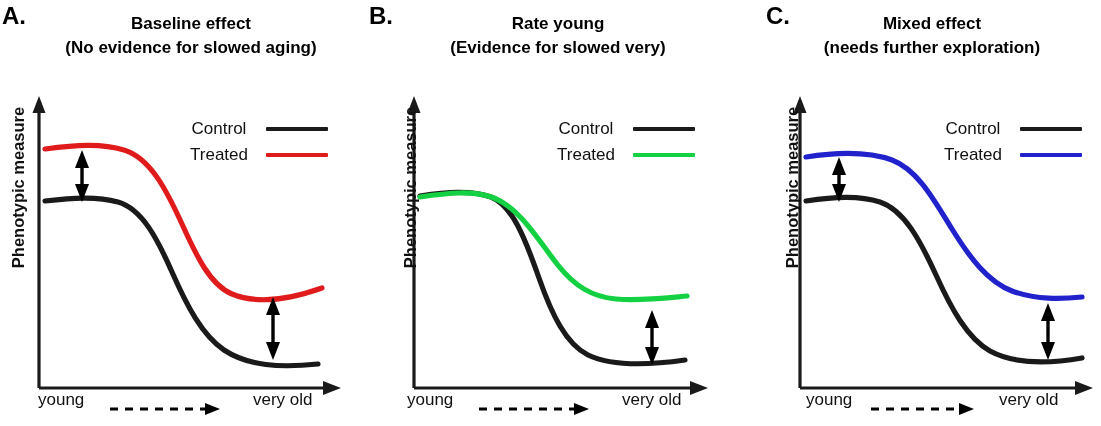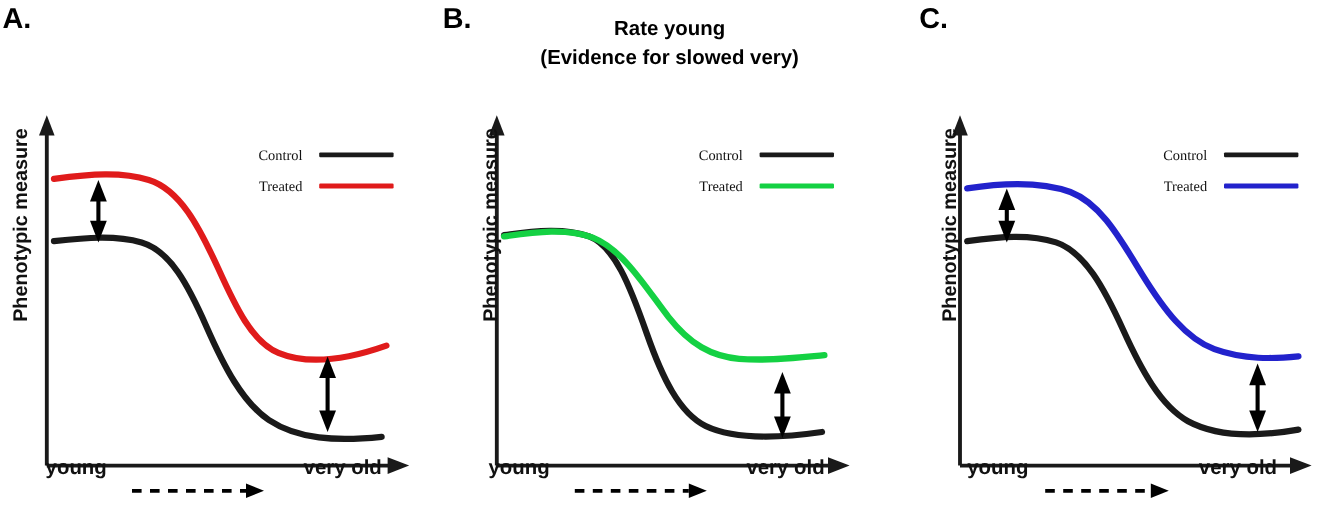--- a/index.html
+++ b/index.html
@@ -75,23 +75,23 @@
     font-weight: bold;
     color: #111111;
     white-space: nowrap;
   }
   #panel-a .ylabel { left: -82px; }
   #panel-b .ylabel { left: -57px; }
   #panel-c .ylabel { left: -42px; }
 
   .xtick {
     position: absolute;
-    top: 380px;
+    top: 390px;
     font-size: 17px;
-    font-weight: bold;
+    font-weight: normal;
     color: #111111;
     white-space: nowrap;
   }
   .xtick-young { left: 38px; }
   .xtick-old   { left: 253px; }
   #panel-b .xtick-young { left: 40px; }
   #panel-b .xtick-old   { left: 255px; }
   #panel-c .xtick-young { left: 72px; }
   #panel-c .xtick-old   { left: 265px; }
 
@@ -103,40 +103,43 @@
   #panel-a .legend { left: 186px; top: 116px; }
   #panel-b .legend { left: 186px; top: 116px; }
   #panel-c .legend { left: 206px; top: 116px; }
   .legend-row {
     display: flex;
     align-items: center;
     height: 26px;
   }
   .legend-label {
     width: 66px;
-    text-align: right;
-    font-size: 12px;
+    text-align: center;
+    font-size: 17px;
     line-height: 18px;
     white-space: nowrap;
-    font-family: Liberation Serif, serif;
   }
   .legend-swatch {
     width: 62px;
     height: 4px;
     margin-left: 14px;
     border-radius: 1px;
   }
 </style>
 </head>
 <body>
 
 <div id="figure">
 
   <div class="panel" id="panel-a">
     <div class="panel-letter">A.</div>
+    <div class="panel-title">
+      <span class="l1">Baseline effect</span>
+      <span class="l2">(No evidence for slowed aging)</span>
+    </div>
 
     <svg class="plot-svg" viewBox="0 0 367 426">
 
       <g>
         <line x1="39" y1="388" x2="39" y2="108" stroke="#1a1a1a" stroke-width="3.2"></line>
         <polygon points="39,96 32.5,113 45.5,113" fill="#1a1a1a"></polygon>
       </g>
 
       <g>
         <line x1="39" y1="388" x2="327" y2="388" stroke="#1a1a1a" stroke-width="3.2"></line>
@@ -226,20 +229,24 @@
       </div>
       <div class="legend-row">
         <span class="legend-label">Treated</span>
         <span class="legend-swatch" style="background:#14d143"></span>
       </div>
     </div>
   </div>
 
   <div class="panel" id="panel-c">
     <div class="panel-letter">C.</div>
+    <div class="panel-title">
+      <span class="l1">Mixed effect</span>
+      <span class="l2">(needs further exploration)</span>
+    </div>
 
     <svg class="plot-svg" viewBox="0 0 367 426">
       <g>
         <line x1="66" y1="388" x2="66" y2="108" stroke="#1a1a1a" stroke-width="3.2"></line>
         <polygon points="66,96 59.5,113 72.5,113" fill="#1a1a1a"></polygon>
       </g>
       <g>
         <line x1="66" y1="388" x2="345" y2="388" stroke="#1a1a1a" stroke-width="3.2"></line>
         <polygon points="359,388 341,381 341,395" fill="#1a1a1a"></polygon>
       </g>

